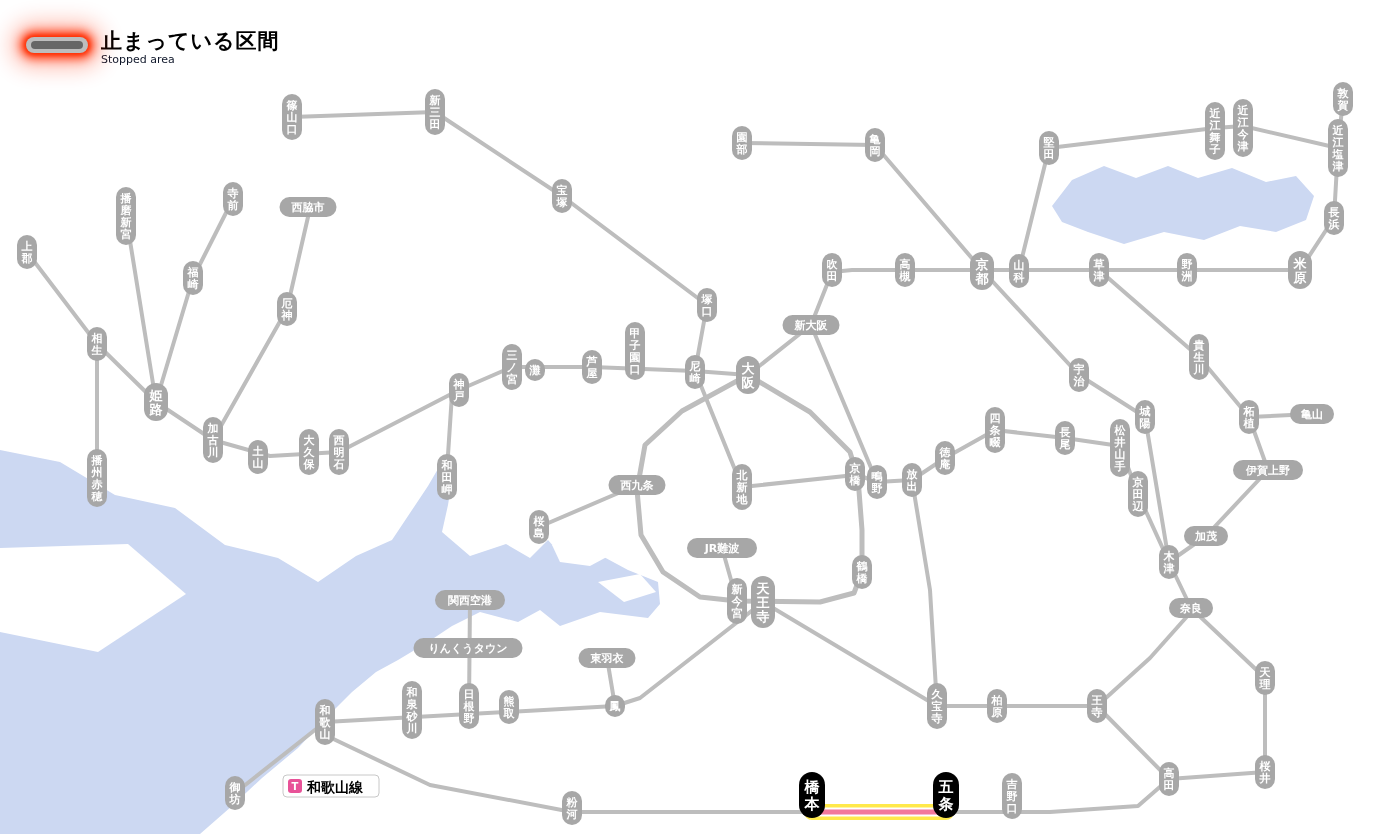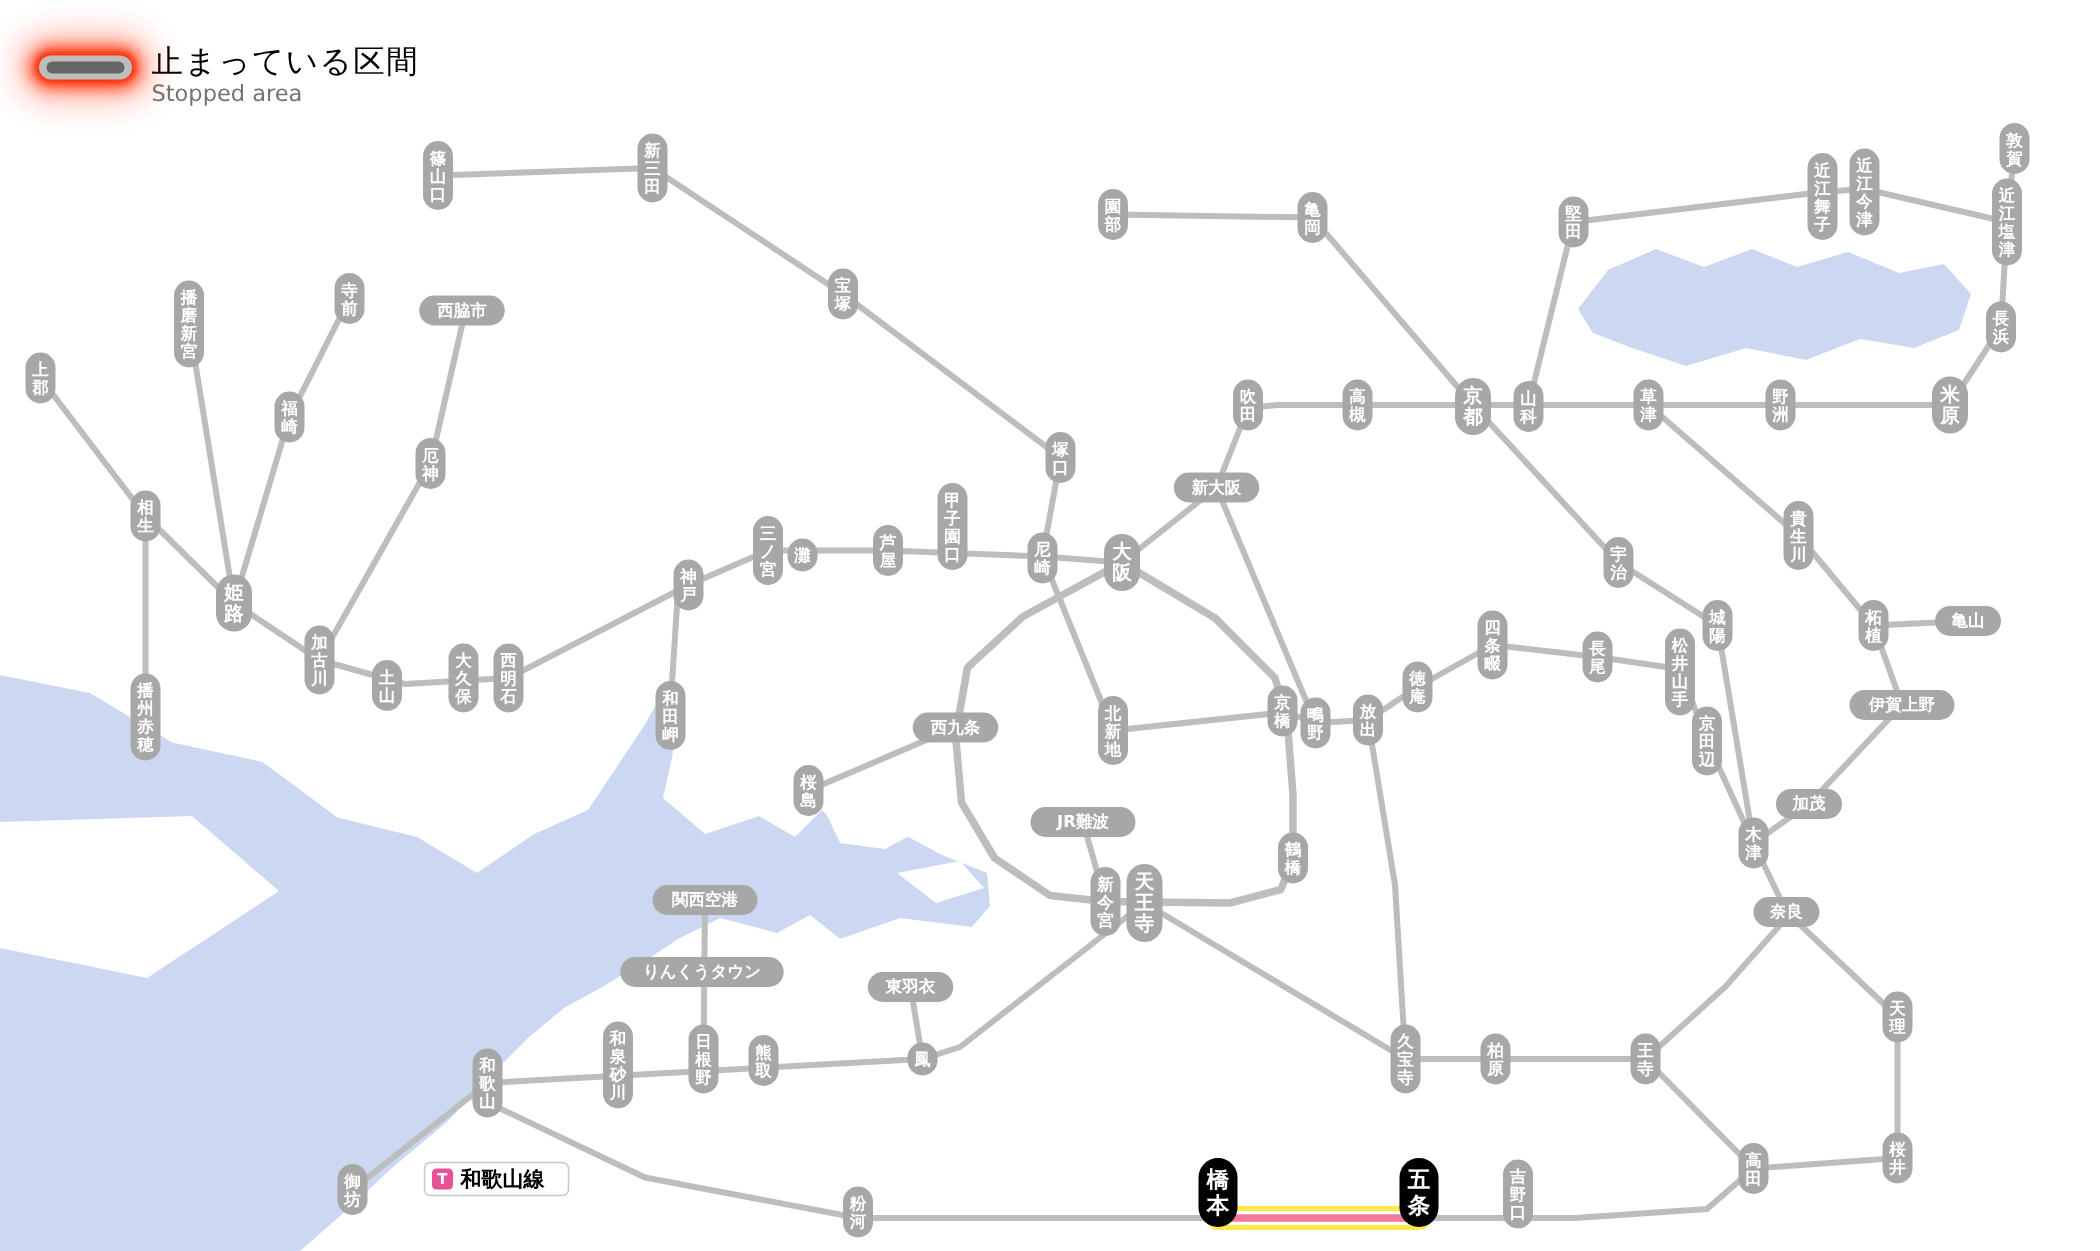--- a/index.html
+++ b/index.html
@@ -6,23 +6,23 @@
   html,body { width:1400px; height:834px; background:#fff; overflow:hidden; }
   body { position:relative; font-family:"DejaVu Sans","Liberation Sans",sans-serif; }
   #map-svg { position:absolute; left:0; top:0; }
   #map-svg text { font-family:"DejaVu Sans","Liberation Sans",sans-serif; }
   .legend { position:absolute; left:0; top:0; width:100%; height:92px; z-index:5; pointer-events:none; }
   .legend-item { position:absolute; display:flex; align-items:flex-start; gap:13px; }
   .legend-item.stopped { left:26px; top:28px; }
   .legend-item.delayed { left:346px; top:28px; }
   .sample-pill { display:inline-block; width:62px; height:16px; border-radius:9px; background:#bdbdbd; position:relative; margin-top:9px; flex:none; }
   .sample-core { position:absolute; left:5px; right:5px; top:4px; height:8px; border-radius:4px; background:#666; }
-  .legend-jp { font-size:21px; font-weight:normal; color:#000; line-height:1.25; letter-spacing:1px; }
+  .legend-jp { font-size:21px; font-weight:bold; color:#000; line-height:1.25; letter-spacing:1px; }
   .legend-jp .suffix { font-size:14px; }
-  .legend-en { font-size:15px; color:#737373; line-height:1.15; }
+  .legend-en { font-size:11px; color:#0f172a; line-height:1.15; }
 </style>
 </head>
 <body>
 
 <div class="legend">
   <div class="legend-item stopped">
     <span class="sample-pill" id="stopped-sample" style="box-shadow: rgb(255, 45, 0) 0px 0px 4px 2px, rgba(255, 45, 0, 0.8) 0px 0px 10px 6px, rgba(255, 45, 0, 0.333) 0px 0px 22px 14px;">
         <span class="sample-core"></span>
       </span>
     <div>

